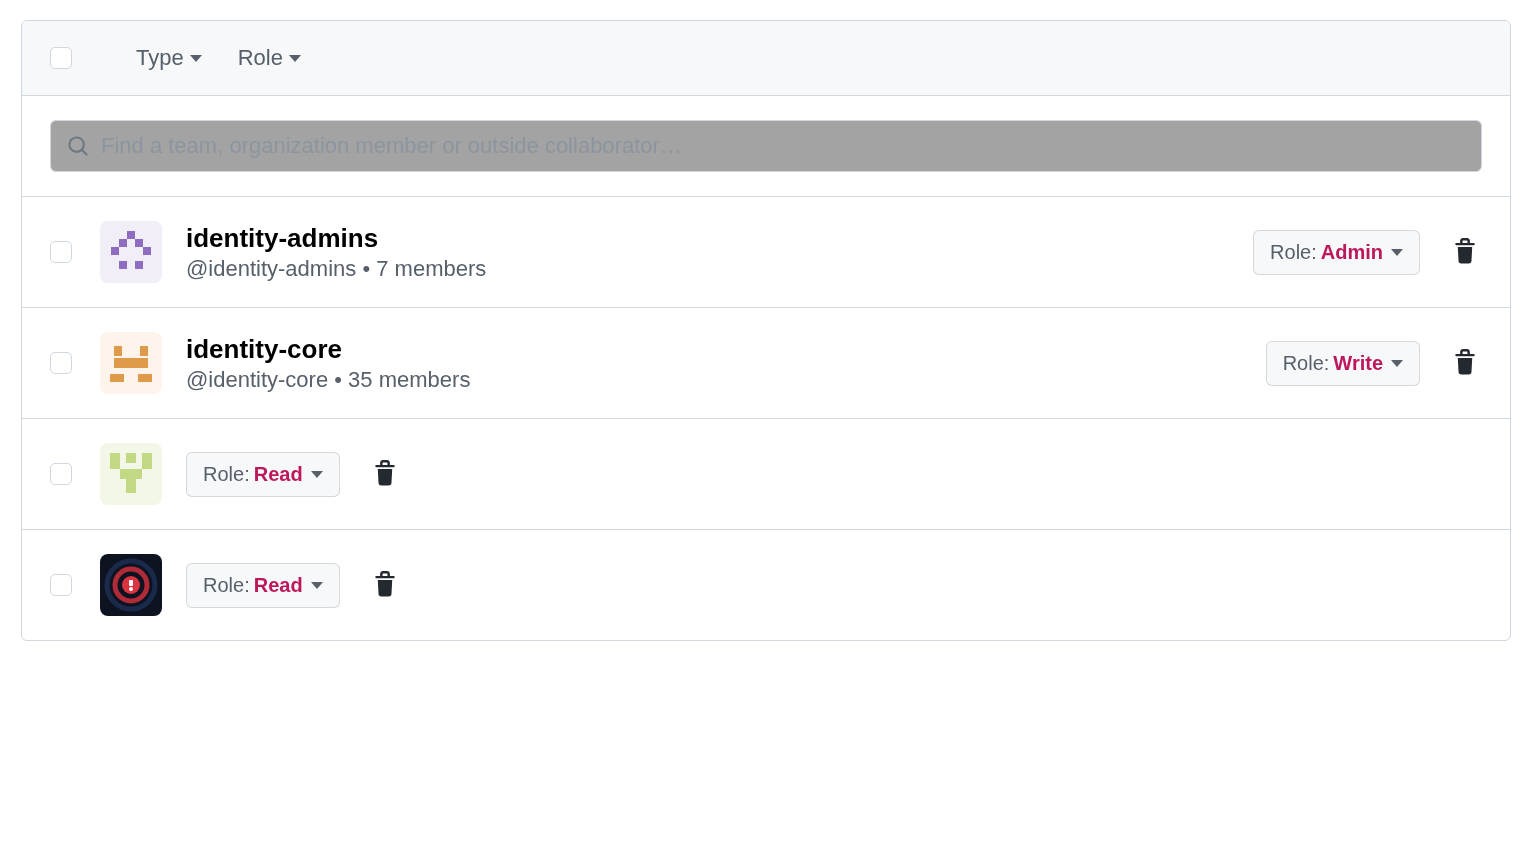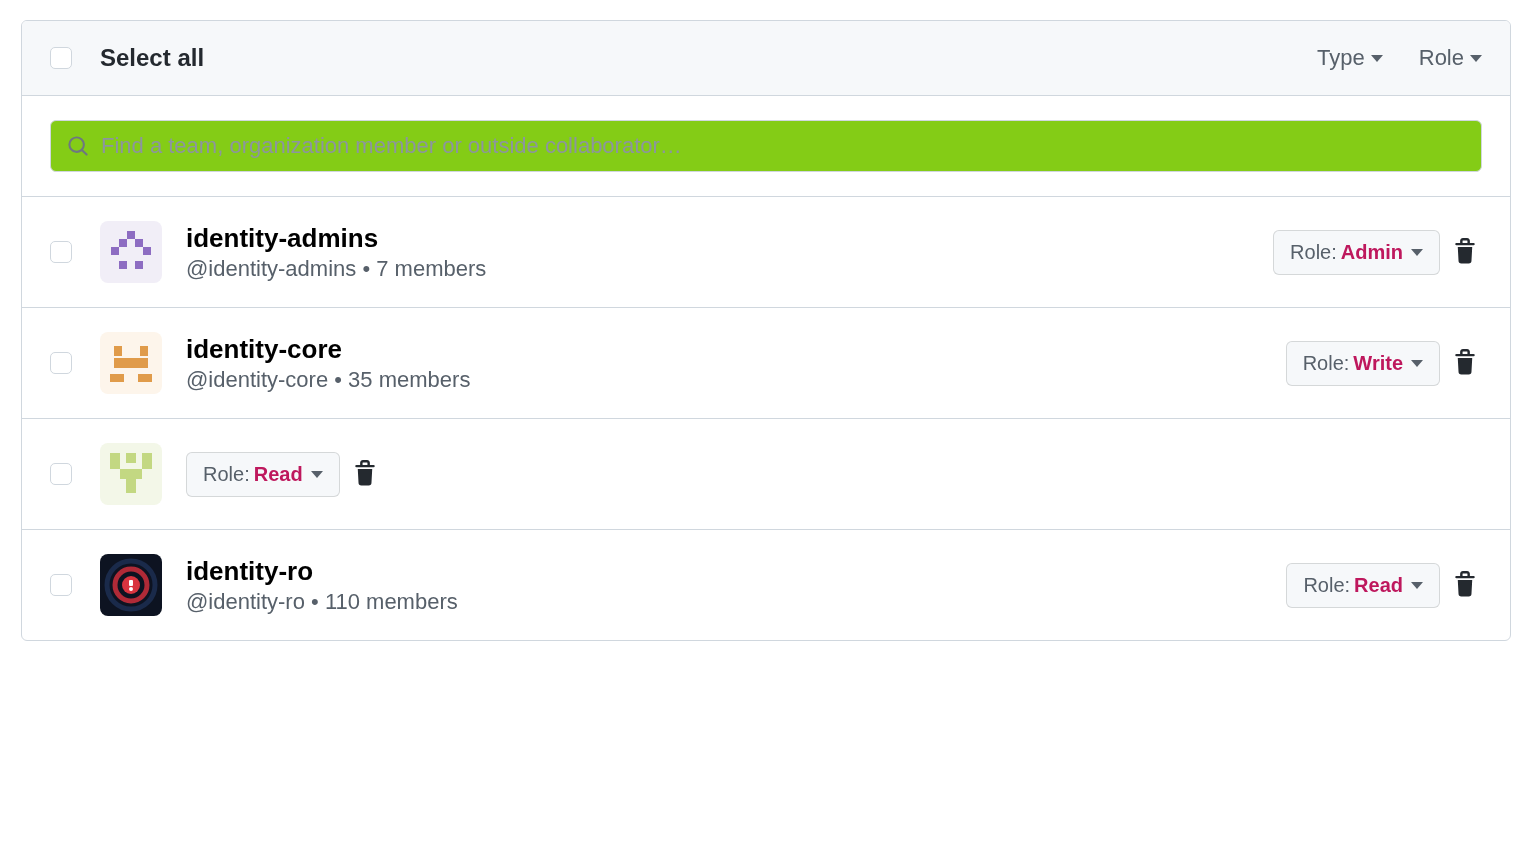--- a/index.html
+++ b/index.html
@@ -46,21 +46,21 @@
 .filter-btn .caret { margin-left: 6px; }
 .search-row {
   padding: 24px 28px;
   border-bottom: 1px solid #d0d7de;
 }
 .search-box {
   display: flex;
   align-items: center;
   border: 1px solid #d0d7de;
   border-radius: 6px;
-  background: #84cc16;
+  background: #a3a3a3;
   padding: 12px 16px;
 }
 .search-box svg { flex-shrink: 0; color: #6e7781; }
 .search-input {
   border: none;
   background: none;
   outline: none;
   font-size: 22px;
   color: #24292f;
   margin-left: 12px;
@@ -110,21 +110,21 @@
 .role-btn {
   background: #f6f8fa;
   border: 1px solid rgba(27,31,36,0.15);
   border-radius: 6px;
   padding: 10px 16px;
   font-size: 20px;
   color: #57606a;
   cursor: pointer;
   display: inline-flex;
   align-items: center;
-  margin-right: 8px;
+  margin-right: 28px;
 }
 .role-btn strong { color: #be185d; font-weight: 600; margin-left: 4px; }
 .role-btn .caret { margin-left: 8px; }
 .trash-btn {
   background: none;
   border: none;
   cursor: pointer;
   color: #24292f;
   padding: 4px;
   display: inline-flex;
@@ -137,21 +137,20 @@
   display: inline-block;
 }
 </style>
 </head>
 <body>
 
 <div class="panel">
 
   <div class="panel-header">
     <div class="checkbox"></div>
-    <div class="select-all">Select all</div>
     <button class="filter-btn">
       <span>Type</span>
       <span class="caret"></span>
     </button>
     <button class="filter-btn">
       <span>Role</span>
       <span class="caret"></span>
     </button>
   </div>
 
@@ -249,21 +248,20 @@
         <div class="avatar">
           <svg width="62" height="62" viewBox="0 0 62 62">
             <rect width="62" height="62" fill="#0d1321" rx="8"></rect>
             <circle cx="31" cy="31" r="24" fill="none" stroke="#1a2a4a" stroke-width="5"></circle>
             <circle cx="31" cy="31" r="16" fill="none" stroke="#b02a37" stroke-width="5"></circle>
             <circle cx="31" cy="31" r="9" fill="#d9343f"></circle>
             <rect x="29" y="26" width="4" height="6" fill="#fff" rx="1"></rect>
             <circle cx="31" cy="35" r="2" fill="#fff"></circle>
           </svg>
         </div>
-        <div class="team-info"><a href="#" class="team-name">identity-ro</a><div class="team-meta"><span>@identity-ro</span> • <span>110 members</span></div></div>
         <button class="role-btn">
           <span>Role:</span>
           <strong>Read</strong>
           <span class="caret"></span>
         </button>
         <button class="trash-btn">
           <span><svg width="26" height="26" viewBox="0 0 16 16" fill="currentColor">
               <path d="M11 1.75V3h2.25a.75.75 0 0 1 0 1.5H2.75a.75.75 0 0 1 0-1.5H5V1.75C5 .784 5.784 0 6.75 0h2.5C10.216 0 11 .784 11 1.75ZM6.5 3h3V1.75a.25.25 0 0 0-.25-.25h-2.5a.25.25 0 0 0-.25.25Zm-2.946 2.5h8.892l-.457 8.533A1.75 1.75 0 0 1 10.242 15.75H5.758a1.75 1.75 0 0 1-1.747-1.717Z"></path>
             </svg></span>
         </button>

